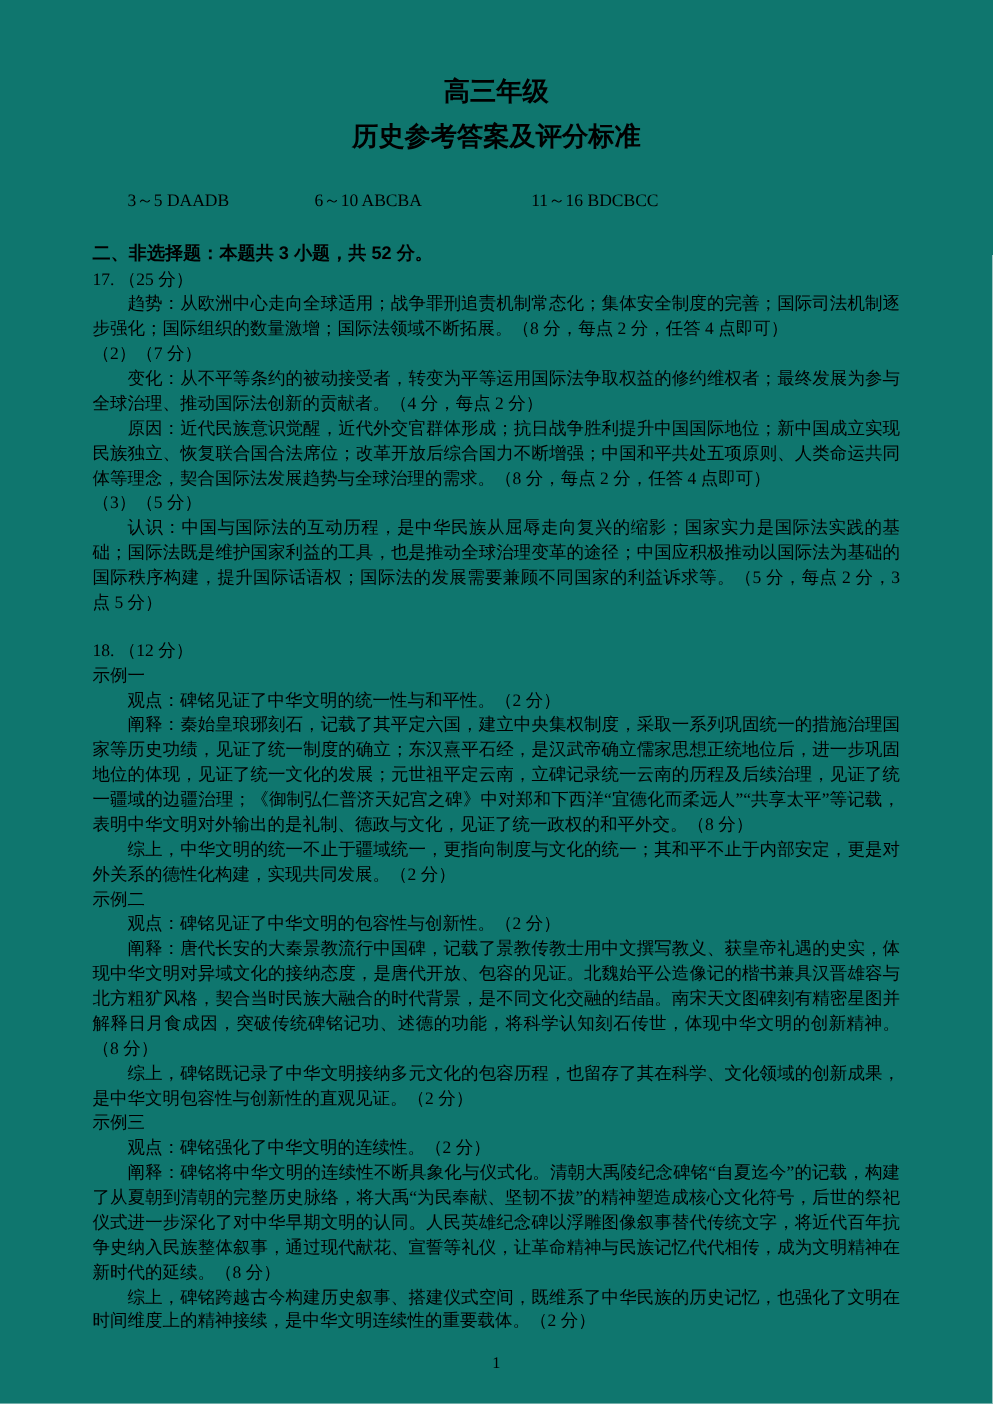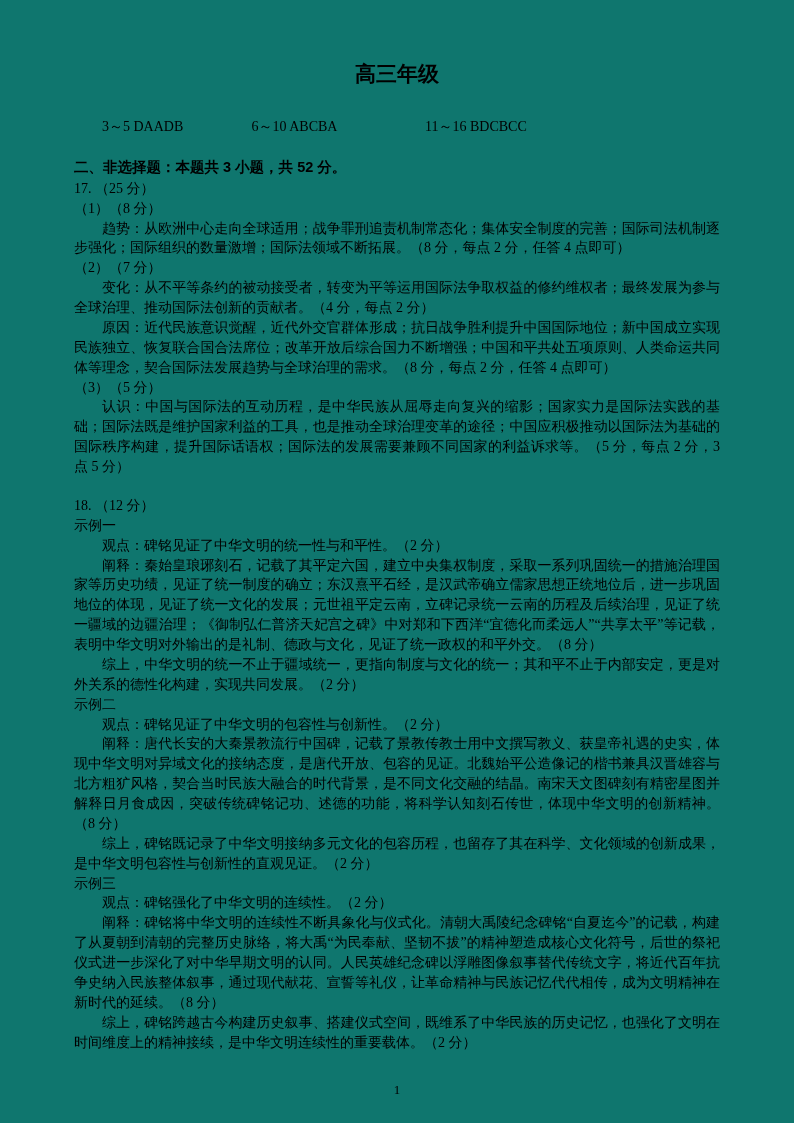--- a/index.html
+++ b/index.html
@@ -43,36 +43,36 @@
     font-size:13px;
   }
 </style>
 </head>
 <body>
 
 <div class="page">
 
   <div class="title-block">
     <div class="title-line">高三年级</div>
+    <div class="title-line">历史参考答案及评分标准</div>
   </div>
 
 
   <div class="answer-row">
     <span class="grp grp-1">3～5 DAADB</span>
     <span class="grp grp-2">6～10 ABCBA</span>
     <span class="grp grp-3">11～16 BDCBCC</span>
   </div>
 
   <div class="blank-line"></div>
 
   <div class="sec-heading">二、非选择题：本题共 3 小题，共 52 分。</div>
 
   <div class="p0">17. （25 分）</div>
 
-  <div class="p0">（1）（8 分）</div>
   <div class="p">趋势：从欧洲中心走向全球适用；战争罪刑追责机制常态化；集体安全制度的完善；国际司法机制逐步强化；国际组织的数量激增；国际法领域不断拓展。（8 分，每点 2 分，任答 4 点即可）</div>
 
   <div class="p0">（2）（7 分）</div>
   <div class="p">变化：从不平等条约的被动接受者，转变为平等运用国际法争取权益的修约维权者；最终发展为参与全球治理、推动国际法创新的贡献者。（4 分，每点 2 分）</div>
   <div class="p">原因：近代民族意识觉醒，近代外交官群体形成；抗日战争胜利提升中国国际地位；新中国成立实现民族独立、恢复联合国合法席位；改革开放后综合国力不断增强；中国和平共处五项原则、人类命运共同体等理念，契合国际法发展趋势与全球治理的需求。（8 分，每点 2 分，任答 4 点即可）</div>
 
   <div class="p0">（3）（5 分）</div>
   <div class="p">认识：中国与国际法的互动历程，是中华民族从屈辱走向复兴的缩影；国家实力是国际法实践的基础；国际法既是维护国家利益的工具，也是推动全球治理变革的途径；中国应积极推动以国际法为基础的国际秩序构建，提升国际话语权；国际法的发展需要兼顾不同国家的利益诉求等。（5 分，每点 2 分，3 点 5 分）</div>
 
   <div class="blank-line"></div>

